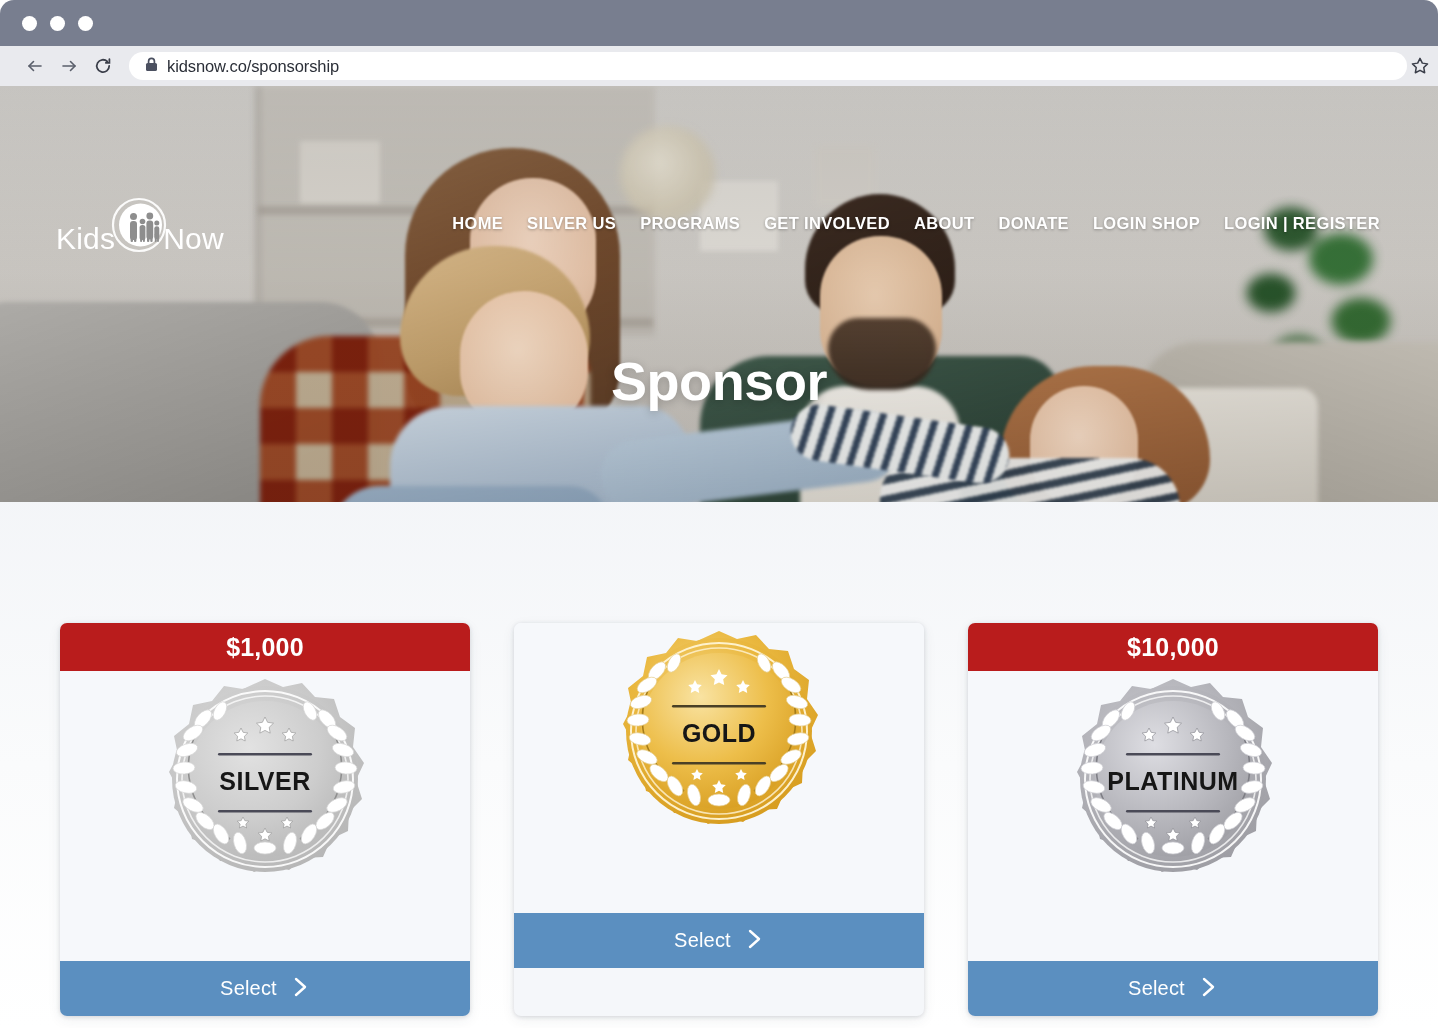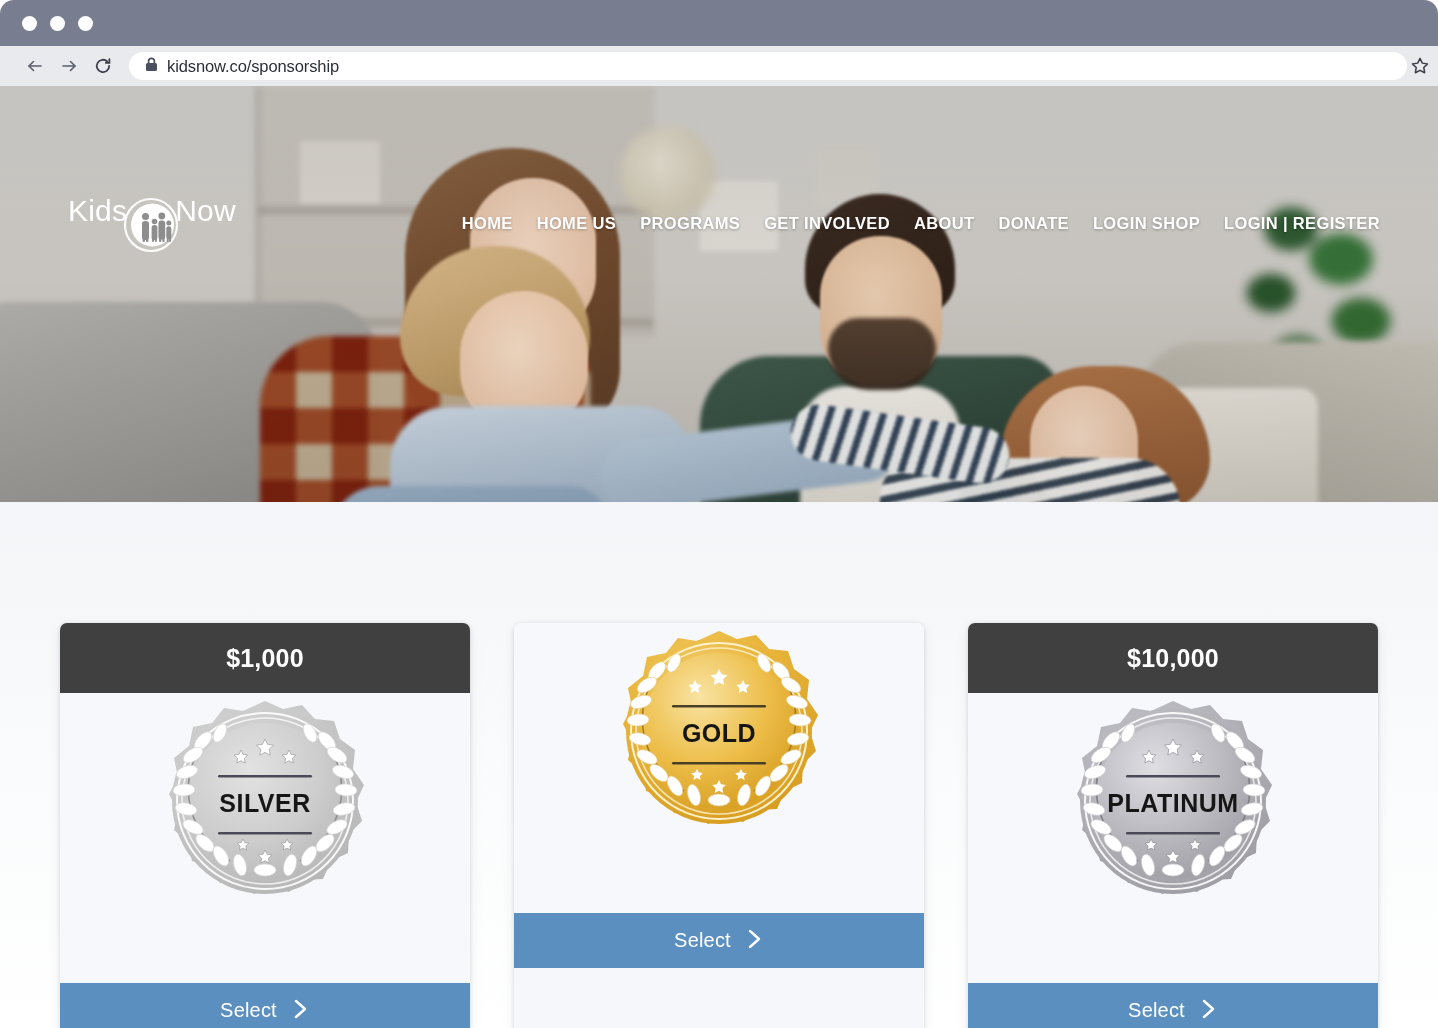--- a/index.html
+++ b/index.html
@@ -308,24 +308,23 @@
   
   .hero-overlay {
     position: absolute;
     inset: 0;
   }
 
   .brand {
     position: absolute;
     left: 56px; top: 110px;
     display: flex;
-    align-items: flex-start;
+    align-items: flex-end;
     gap: 0;
     height: 58px;
-    margin-left: 12px;
   }
   .brand-word {
     font-size: 30px;
     font-weight: 400;
     color: #ffffff;
     letter-spacing: 0.2px;
     line-height: 1;
   }
   .brand-mark {
     position: relative;
@@ -378,22 +377,22 @@
     width: 410px;
     border-radius: 7px;
     overflow: hidden;
     background: #f5f7fa;
     box-shadow: 0 1px 4px rgba(40,50,70,0.16), 0 4px 14px rgba(40,50,70,0.07);
     display: flex;
     flex-direction: column;
   }
 
   .card-head {
-    height: 70px;
-    background: #404040;
+    height: 48px;
+    background: #b91c1c;
     display: flex;
     align-items: center;
     justify-content: center;
   }
   .card-price {
     color: #ffffff;
     font-size: 25px;
     font-weight: 700;
     letter-spacing: 0.2px;
   }
@@ -542,29 +541,30 @@
                   <rect x="44.8" y="37.5" width="1.8" height="8.5" rx="0.8"></rect>
                   <rect x="47.1" y="37.5" width="1.8" height="8.5" rx="0.8"></rect>
                 </g>
               </svg>
             </span>
             <span class="brand-word">Now</span>
           </div>
 
           <nav class="mainnav">
             <a class="navitem">HOME</a>
-            <a class="navitem">HOME US</a>
+            <a class="navitem">SILVER US</a>
             <a class="navitem">PROGRAMS</a>
             <a class="navitem">GET INVOLVED</a>
             <a class="navitem">ABOUT</a>
             <a class="navitem">DONATE</a>
             <a class="navitem">LOGIN SHOP</a>
             <a class="navitem">LOGIN | REGISTER</a>
           </nav>
 
+          <h1 class="hero-title">Sponsor</h1>
         </div>
       </div>
 
       <section class="cards">
 
         <div class="card">
           <div class="card-head">
             <span class="card-price">$1,000</span>
           </div>
           <div class="card-body">

